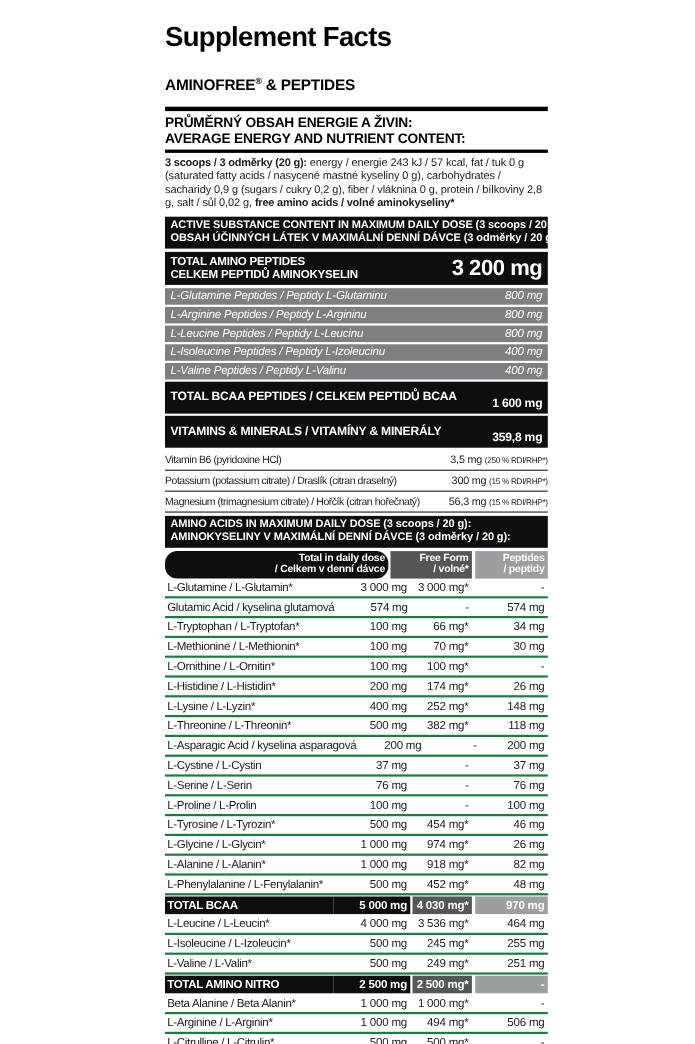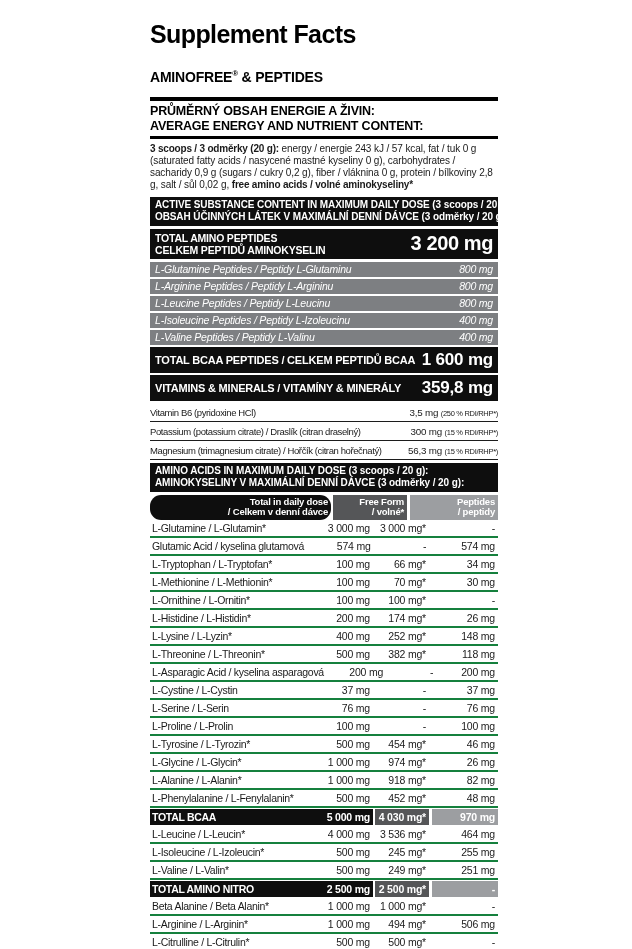--- a/index.html
+++ b/index.html
@@ -20,41 +20,41 @@
   .subtitle{font-size:14px;font-weight:bold;margin-top:20px;color:#000;}
   .subtitle sup{font-size:8px;}
   .rule-thick{height:4px;background:#000;margin-top:12px;}
   .sec-heading{font-size:12.5px;font-weight:bold;line-height:15px;padding:3px 0 2px;
     border-bottom:3px solid #000;color:#000;white-space:nowrap;}
   .energy-par{font-size:10px;line-height:11.9px;padding:4px 0 6px;letter-spacing:-0.1px;}
   .energy-par b{letter-spacing:-0.2px;}
   .bar-heading{background:var(--black);color:#fff;font-weight:bold;font-size:10px;
     line-height:12.5px;padding:2px 5px;margin-bottom:3px;letter-spacing:-0.1px;white-space:nowrap;}
   .bar-big{background:var(--black);color:#fff;display:flex;justify-content:space-between;
-    align-items:flex-start;padding:3px 5px;margin-bottom:3px;}
+    align-items:flex-end;padding:3px 5px;margin-bottom:3px;}
   .bar-big .lbl{font-size:10.5px;font-weight:bold;line-height:12px;}
   .bar-big .val{font-size:20px;font-weight:bold;letter-spacing:-0.4px;}
   .prow{background:var(--row-gray);color:#fff;font-style:italic;display:flex;
     justify-content:space-between;align-items:center;padding:1.5px 5px;margin-bottom:2px;
     font-size:10.5px;}
   .bar-line{background:var(--black);color:#fff;display:flex;justify-content:space-between;
     align-items:center;padding:3px 5px;margin-bottom:2px;font-weight:bold;}
   .bar-line .lbl{font-size:11px;}
-  .bar-line .val{font-size:17px;}
+  .bar-line .val{font-size:11px;margin-top:11px;}
   .vrow{display:flex;justify-content:space-between;align-items:baseline;
     border-bottom:1px solid #1c1c1c;padding:4px 0 3px;}
   .vrow .vlbl{font-size:9.5px;letter-spacing:-0.4px;white-space:nowrap;}
   .vrow .vval{font-size:9.8px;white-space:nowrap;}
   .vrow .vrdi{font-size:7.5px;letter-spacing:-0.3px;}
   .col-header{display:flex;margin-bottom:0;}
   .col-header .hc{color:#fff;font-weight:bold;font-size:9.5px;line-height:10.5px;
     text-align:right;padding:2px 3px;}
   .col-header .hc1{flex:1;background:var(--black);border-radius:11px;}
   .col-header .hc2{width:74px;margin-left:2px;background:var(--dark-gray);}
-  .col-header .hc3{width:88px;margin-left:3px;background:var(--light-gray);}
+  .col-header .hc3{width:66px;margin-left:3px;background:var(--light-gray);}
   .arow{display:flex;align-items:stretch;border-bottom:2px solid #15803d;font-size:10.5px;}
   .arow span{padding-top:2px;padding-bottom:2px;display:block;}
   .arow .albl{flex:1;padding-left:2px;letter-spacing:-0.3px;white-space:nowrap;}
   .arow .atot{width:70px;text-align:right;padding-right:3px;}
   .arow .afree{width:54px;text-align:right;margin-left:2px;padding-right:3px;}
   .arow .apept{width:66px;text-align:right;margin-left:3px;padding-right:3px;}
   .arow.trow{border-bottom:none;margin:1px 0;font-weight:bold;}
   .arow.trow .albl,.arow.trow .atot{background:var(--black);color:#fff;}
   .arow.trow .afree{background:var(--dark-gray);color:#fff;}
   .arow.trow .apept{background:var(--light-gray);color:#fff;}

